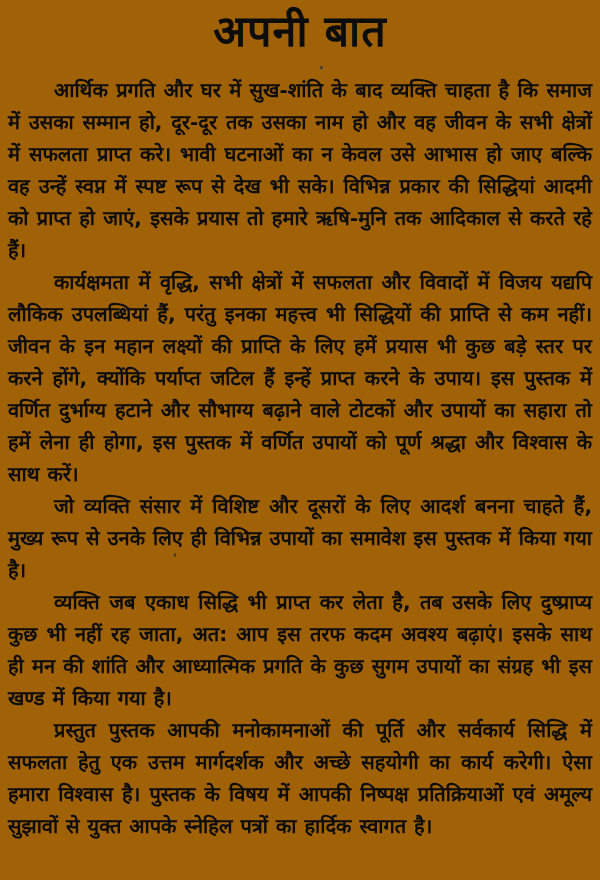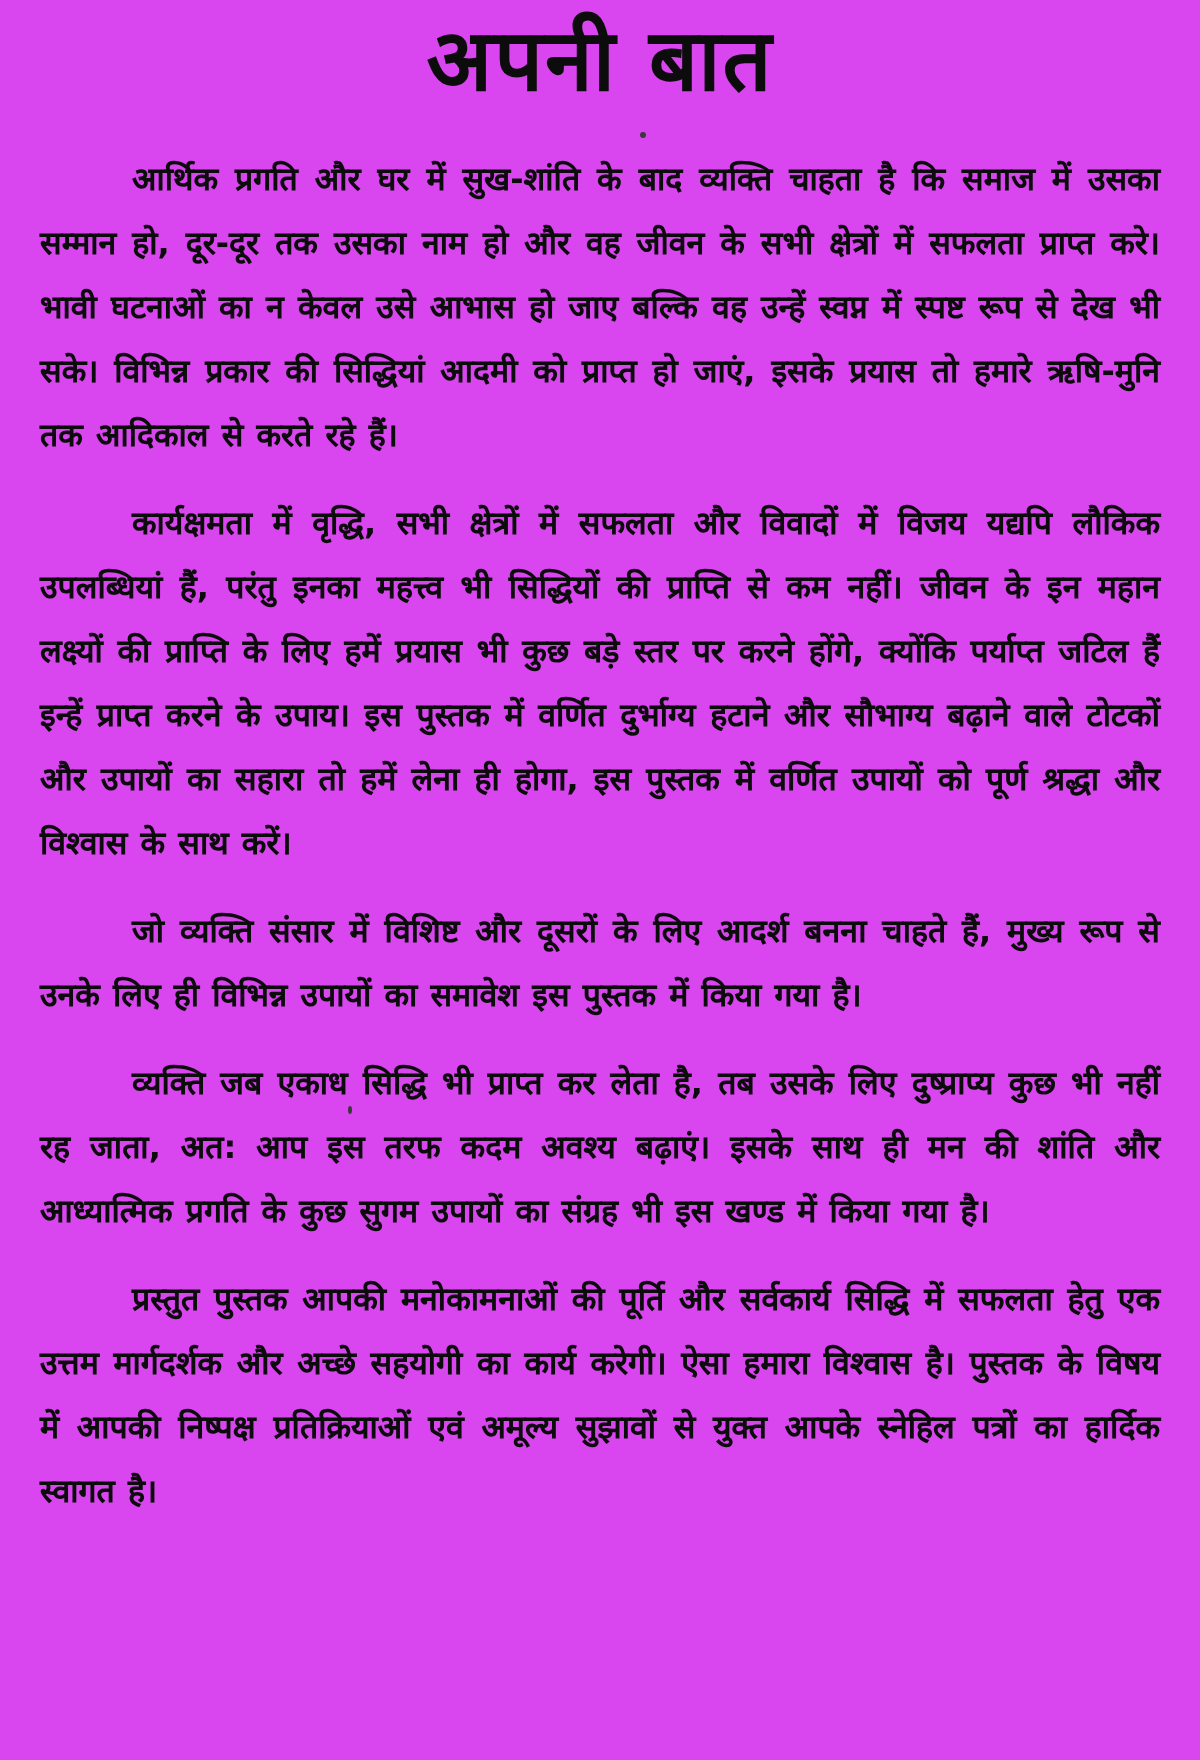--- a/index.html
+++ b/index.html
@@ -5,42 +5,42 @@
   html, body {
     margin: 0;
     padding: 0;
     background: #e9e9e6;
   }
   .page {
     position: relative;
     width: 600px;
     height: 880px;
     margin: 0 auto;
-    background: #d946ef;
+    background: #a16207;
     box-sizing: border-box;
     padding: 4px 8px 0 8px;
     overflow: hidden;
     color: #0c0c0c;
     font-family: "DejaVu Sans", "Liberation Sans", sans-serif;
   }
   .title {
     font-size: 43px;
     line-height: 1.2;
     font-weight: 700;
     text-align: center;
     margin: 2px 0 16px 0;
     letter-spacing: 1px;
   }
   .body-text p {
-    font-size: 16px;
+    font-size: 20px;
     line-height: 32px;
     font-weight: 700;
     text-align: justify;
     text-indent: 46px;
-    margin: 12px;
+    margin: 0;
     word-spacing: 1px;
   }
   .speck {
     position: absolute;
     background: #3a3a3a;
     border-radius: 50%;
   }
   .speck-1 { left: 320px; top: 66px; width: 3px; height: 3px; }
   .speck-2 { left: 174px; top: 553px; width: 2px; height: 4px; }
 </style>

